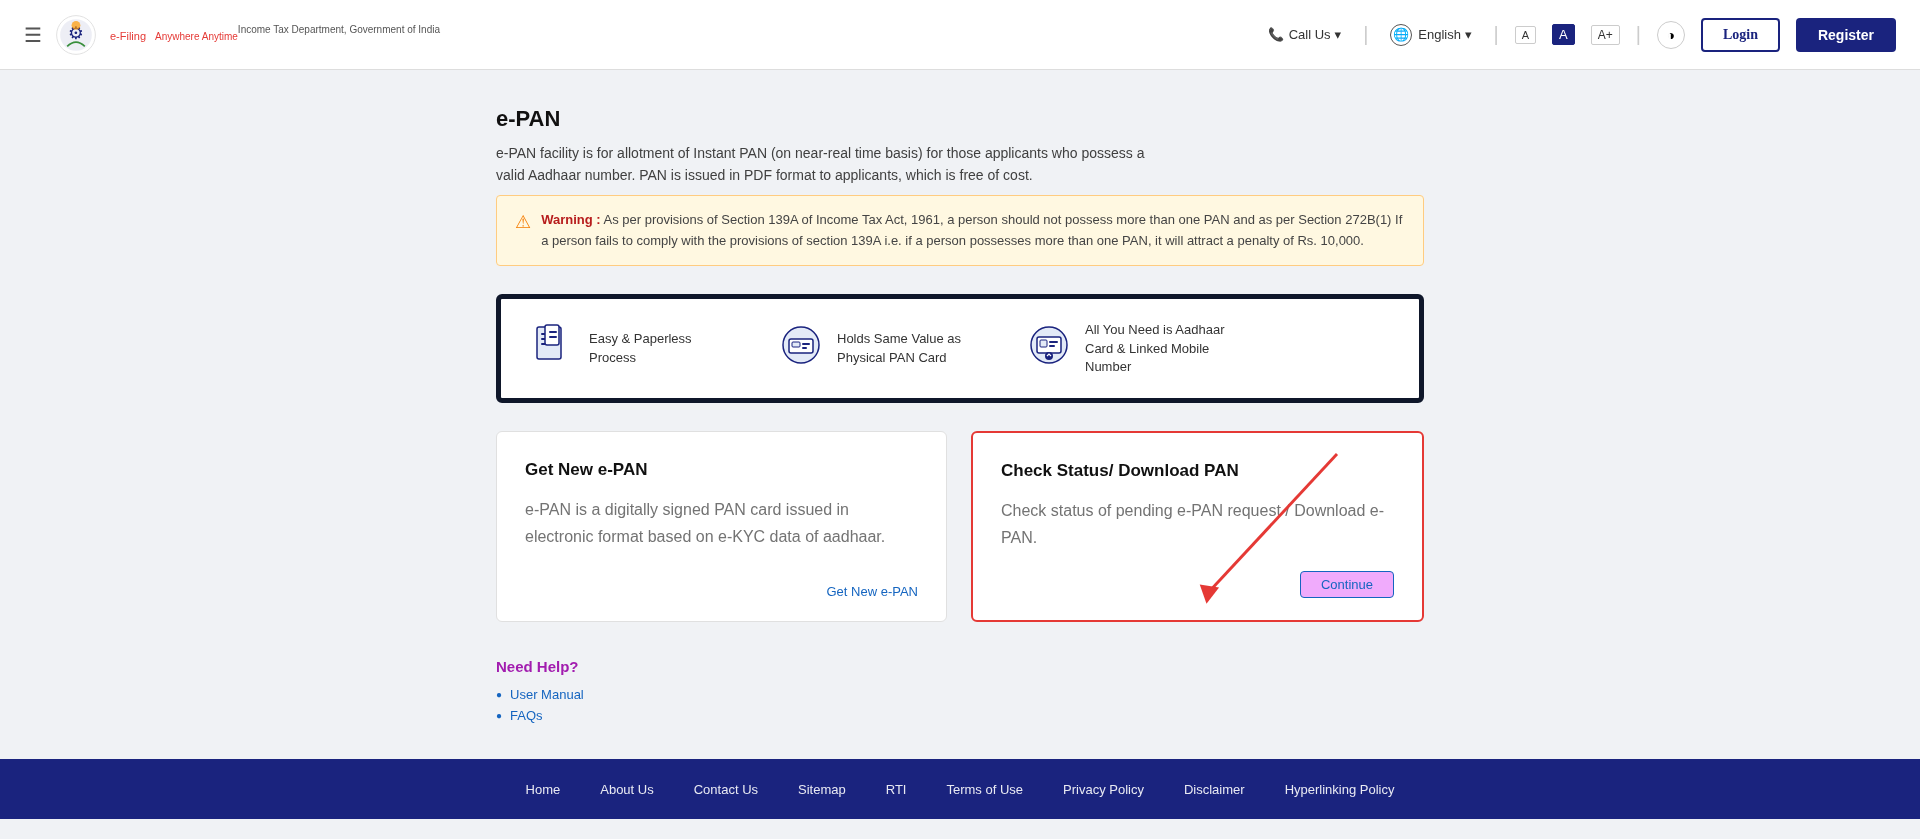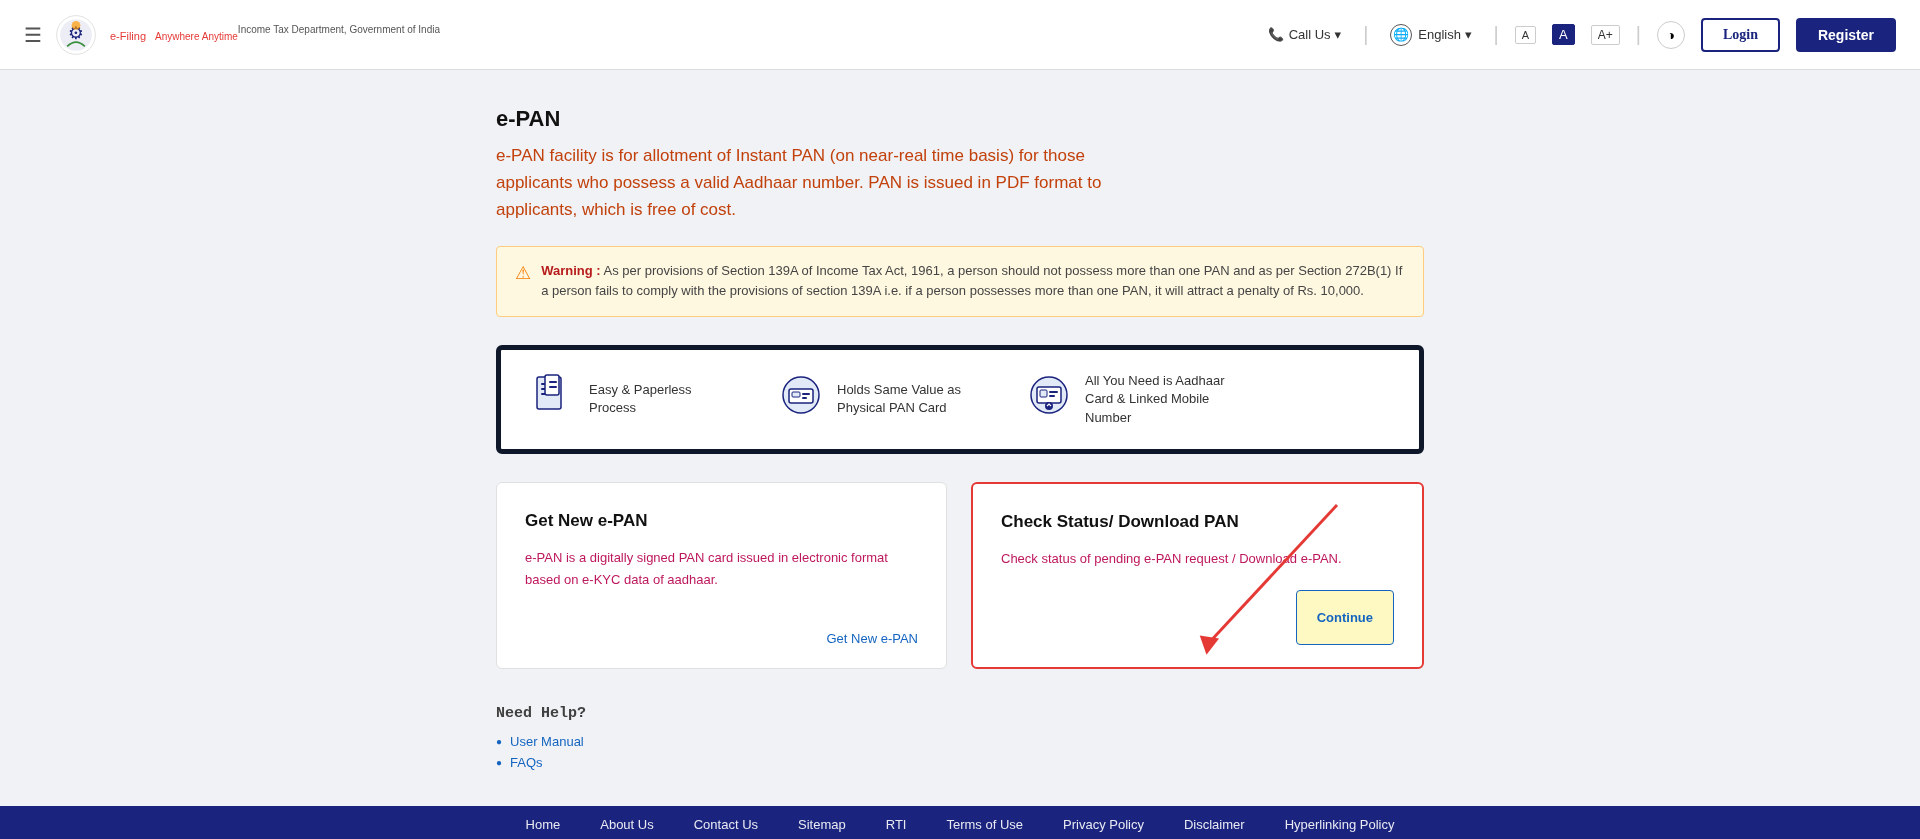--- a/index.html
+++ b/index.html
@@ -113,24 +113,24 @@
       padding: 0 16px;
     }
 
     .page-title {
       font-size: 22px;
       font-weight: bold;
       color: #111;
       margin-bottom: 10px;
     }
     .page-description {
-      font-size: 17px;
-      color: #c2410c;
+      font-size: 14px;
+      color: #404040;
       line-height: 1.6;
-      margin-bottom: 22px;
+      margin-bottom: 8px;
       max-width: 660px;
     }
 
     
     .warning-box {
       background: #fff8e1;
       border: 1px solid #ffcc80;
       border-radius: 4px;
       padding: 14px 18px;
       margin-bottom: 28px;
@@ -198,58 +198,57 @@
     .card-highlighted {
       border: 2.5px solid #e53935;
     }
     .card-title {
       font-size: 17px;
       font-weight: bold;
       color: #111;
       margin-bottom: 16px;
     }
     .card-desc {
-      font-size: 13px;
-      color: #be185d;
+      font-size: 16px;
+      color: #737373;
       line-height: 1.7;
       flex: 1;
       margin-bottom: 20px;
     }
     .card-link {
       color: #1565c0;
       font-size: 13px;
       cursor: pointer;
       text-align: right;
       font-weight: 500;
     }
     .card-action {
       display: flex;
       justify-content: flex-end;
     }
     .btn-continue {
       border: 1.5px solid #1565c0;
-      background: #fef9c3;
+      background: #f0abfc;
       color: #1565c0;
-      padding: 19px 20px;
+      padding: 5px 20px;
       cursor: pointer;
       font-size: 13px;
       border-radius: 4px;
-      font-weight: 700;
+      font-weight: 400;
     }
 
     
     .help-section {
       margin-bottom: 30px;
     }
     .help-title {
       font-size: 15px;
       font-weight: bold;
-      color: #404040;
+      color: #a21caf;
       margin-bottom: 12px;
-      font-family: Liberation Mono, monospace;
     }
     .help-links {
       list-style: none;
       padding: 0;
     }
     .help-links li {
       display: flex;
       align-items: center;
       gap: 8px;
       margin-bottom: 6px;
@@ -261,21 +260,21 @@
     }
     .help-link {
       color: #1565c0;
       font-size: 13px;
       cursor: pointer;
     }
 
     
     .bottom-bar {
       background: #1a237e;
-      height: 38px;
+      height: 60px;
       display: flex;
       align-items: center;
       justify-content: center;
       gap: 40px;
     }
     .bottom-nav-item {
       color: #fff;
       font-size: 13px;
       cursor: pointer;
       opacity: 0.9;

